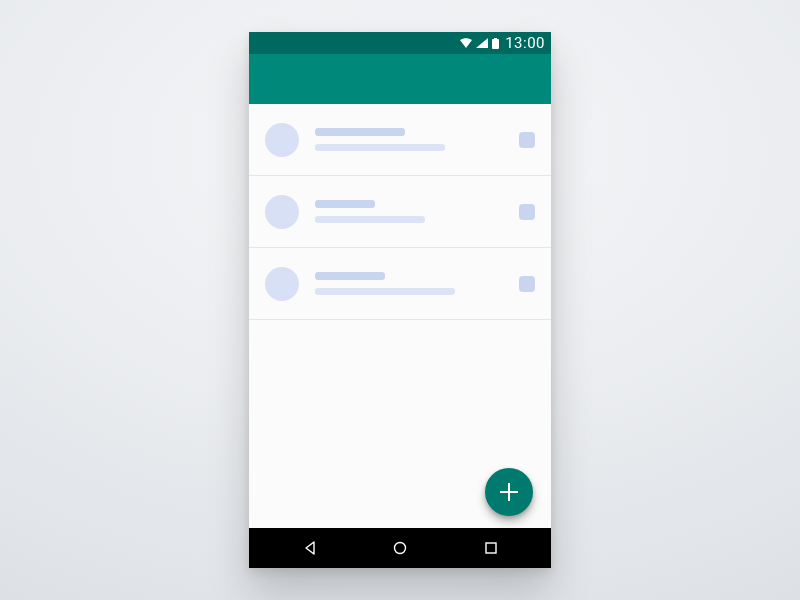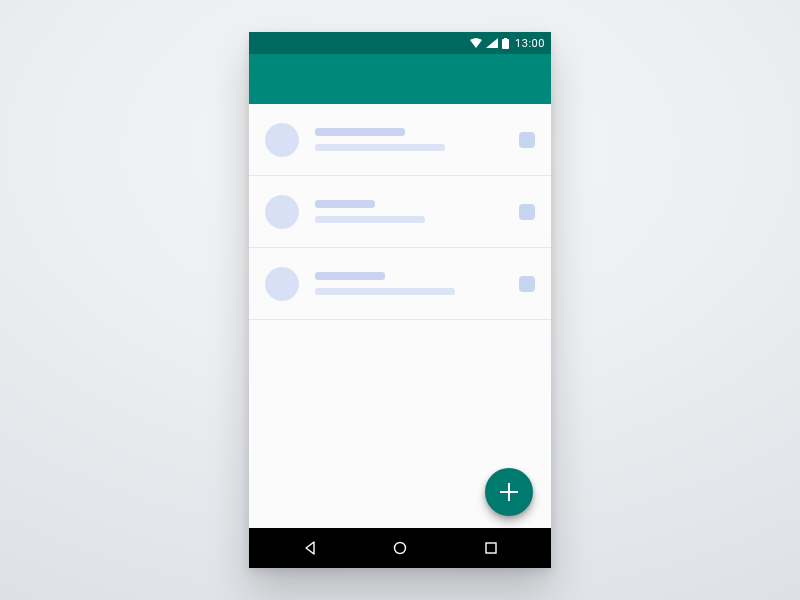--- a/index.html
+++ b/index.html
@@ -26,21 +26,21 @@
   
   .statusbar {
     height: 22px;
     background: #00695f;
     display: flex;
     align-items: center;
     justify-content: flex-end;
     padding: 0 6px;
     gap: 4px;
     color: #ffffff;
-    font-size: 11px;
+    font-size: 15px;
   }
   .statusbar .time { margin-left: 2px; letter-spacing: 0.5px; }
   .statusbar svg { display: block; }
   
   .appbar {
     height: 50px;
     background: #00897b;
   }
   
   .content {

